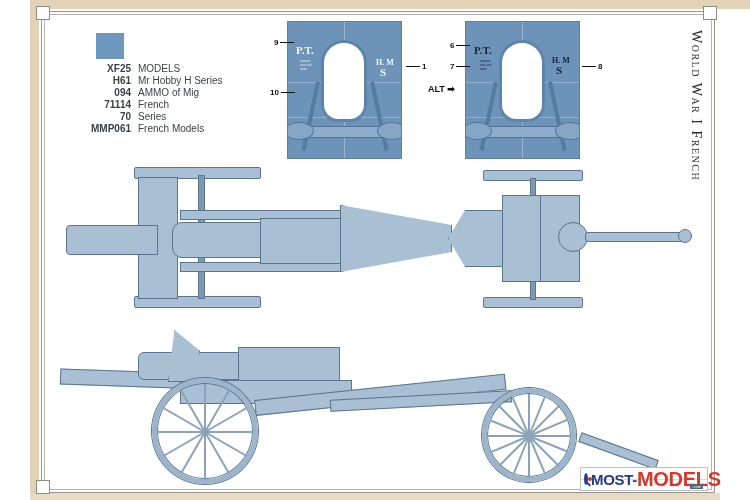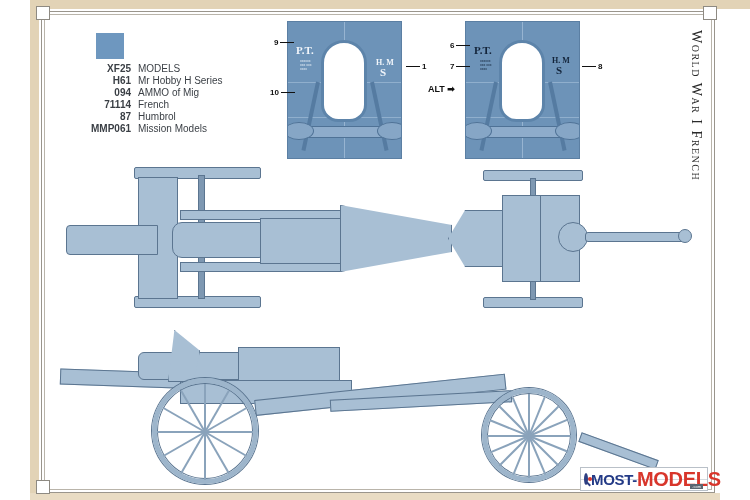--- a/index.html
+++ b/index.html
@@ -79,26 +79,26 @@
         </tr>
     <tr>
           <td class="code">094</td>
           <td class="brand">AMMO of Mig</td>
         </tr>
     <tr>
           <td class="code">71114</td>
           <td class="brand">French</td>
         </tr>
     <tr>
-          <td class="code">87</td>
-          <td class="brand">Humbrol</td>
+          <td class="code">70</td>
+          <td class="brand">Series</td>
         </tr>
     <tr>
           <td class="code">MMP061</td>
-          <td class="brand">Mission Models</td>
+          <td class="brand">French Models</td>
         </tr>
   </tbody>
     </table>
 </div>
 
 <div class="shield" style="left:287px;top:21px;width:113px;height:136px;">
   <div class="vline" style="left:56px;top:0;height:136px;"></div>
   <div class="hline" style="left:0;top:60px;width:113px;"></div>
   <div class="hline" style="left:0;top:95px;width:113px;"></div>
   <div class="hole" style="left:33px;top:18px;width:40px;height:76px;"></div>

